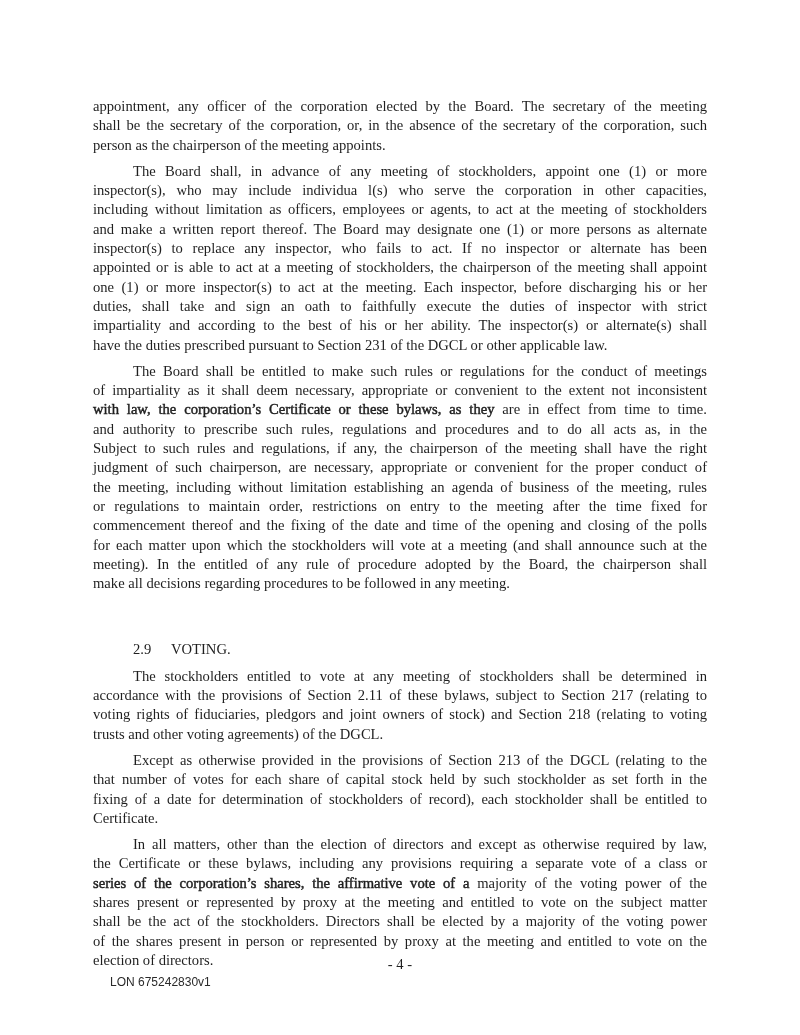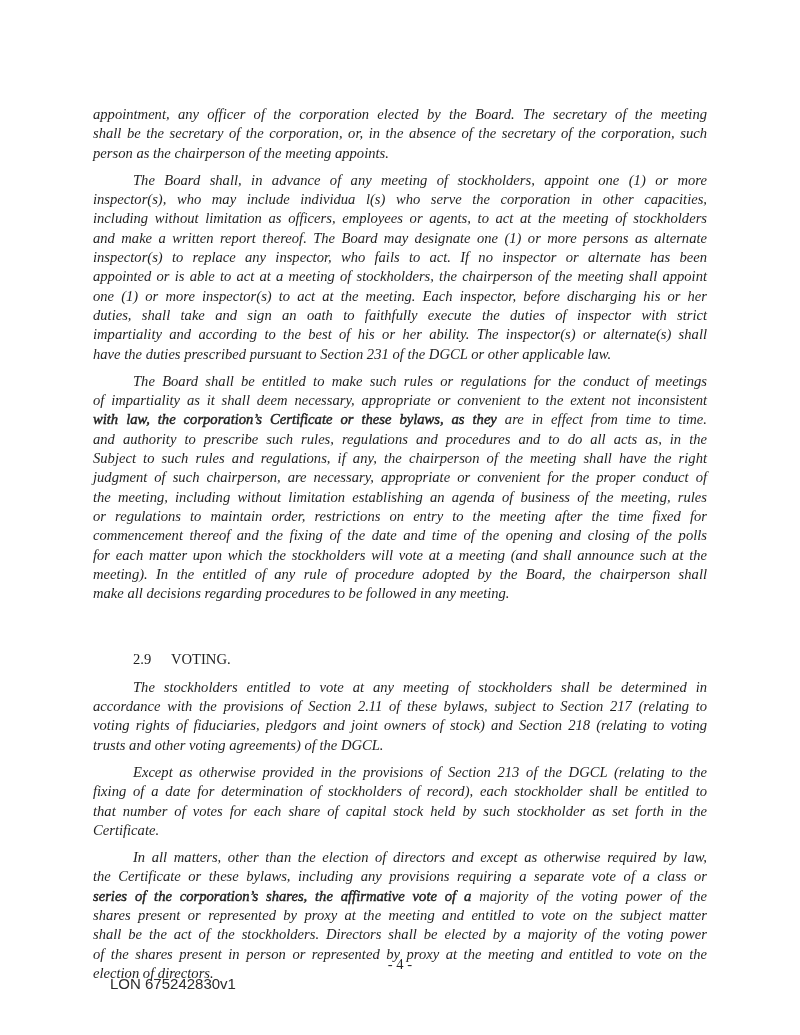--- a/index.html
+++ b/index.html
@@ -13,21 +13,21 @@
     overflow: hidden;
   }
   .body-text {
     position: absolute;
     left: 93px;
     top: 97px;
     width: 614px;
     font-size: 14.6px;
     line-height: 19.3px;
   }
-  .para { margin: 8px 0 7px 0; font-style: italic; }
+  .para { margin: 0 0 7px 0; }
   .ln {
     text-align: justify;
     text-align-last: justify;
     -moz-text-align-last: justify;
   }
   .ln.last {
     text-align-last: left;
     -moz-text-align-last: left;
   }
   .fl { text-indent: 40px; }
@@ -46,21 +46,21 @@
     left: 0;
     width: 100%;
     text-align: center;
     font-size: 14.6px;
   }
   .doc-id {
     position: absolute;
     top: 975px;
     left: 93px;
     font-family: "Liberation Sans", sans-serif;
-    font-size: 15px;
+    font-size: 12px;
     color: #2a2a2a;
     padding-left: 17px;
   }
 </style>
 </head>
 <body>
 
 <div class="page">
   <div class="body-text">
 
@@ -104,22 +104,22 @@
 
     <div class="para">
       <div class="ln fl">The stockholders entitled to vote at any meeting of stockholders shall be determined in</div>
       <div class="ln">accordance with the provisions of Section 2.11 of these bylaws, subject to Section 217 (relating to</div>
       <div class="ln">voting rights of fiduciaries, pledgors and joint owners of stock) and Section 218 (relating to voting</div>
       <div class="ln last">trusts and other voting agreements) of the DGCL.</div>
     </div>
 
     <div class="para">
       <div class="ln fl">Except as otherwise provided in the provisions of Section 213 of the DGCL (relating to the</div>
+      <div class="ln">that number of votes for each share of capital stock held by such stockholder as set forth in the</div>
       <div class="ln">fixing of a date for determination of stockholders of record), each stockholder shall be entitled to</div>
-      <div class="ln">that number of votes for each share of capital stock held by such stockholder as set forth in the</div>
       <div class="ln last">Certificate.</div>
     </div>
 
     <div class="para">
       <div class="ln fl">In all matters, other than the election of directors and except as otherwise required by law,</div>
       <div class="ln">the Certificate or these bylaws, including any provisions requiring a separate vote of a class or</div>
       <div class="ln"><span class="dark">series of the corporation’s shares, the affirmative vote of a</span> <span>majority of the voting power of the</span></div>
       <div class="ln">shares present or represented by proxy at the meeting and entitled to vote on the subject matter</div>
       <div class="ln">shall be the act of the stockholders.  Directors shall be elected by a majority of the voting power</div>
       <div class="ln">of the shares present in person or represented by proxy at the meeting and entitled to vote on the</div>

